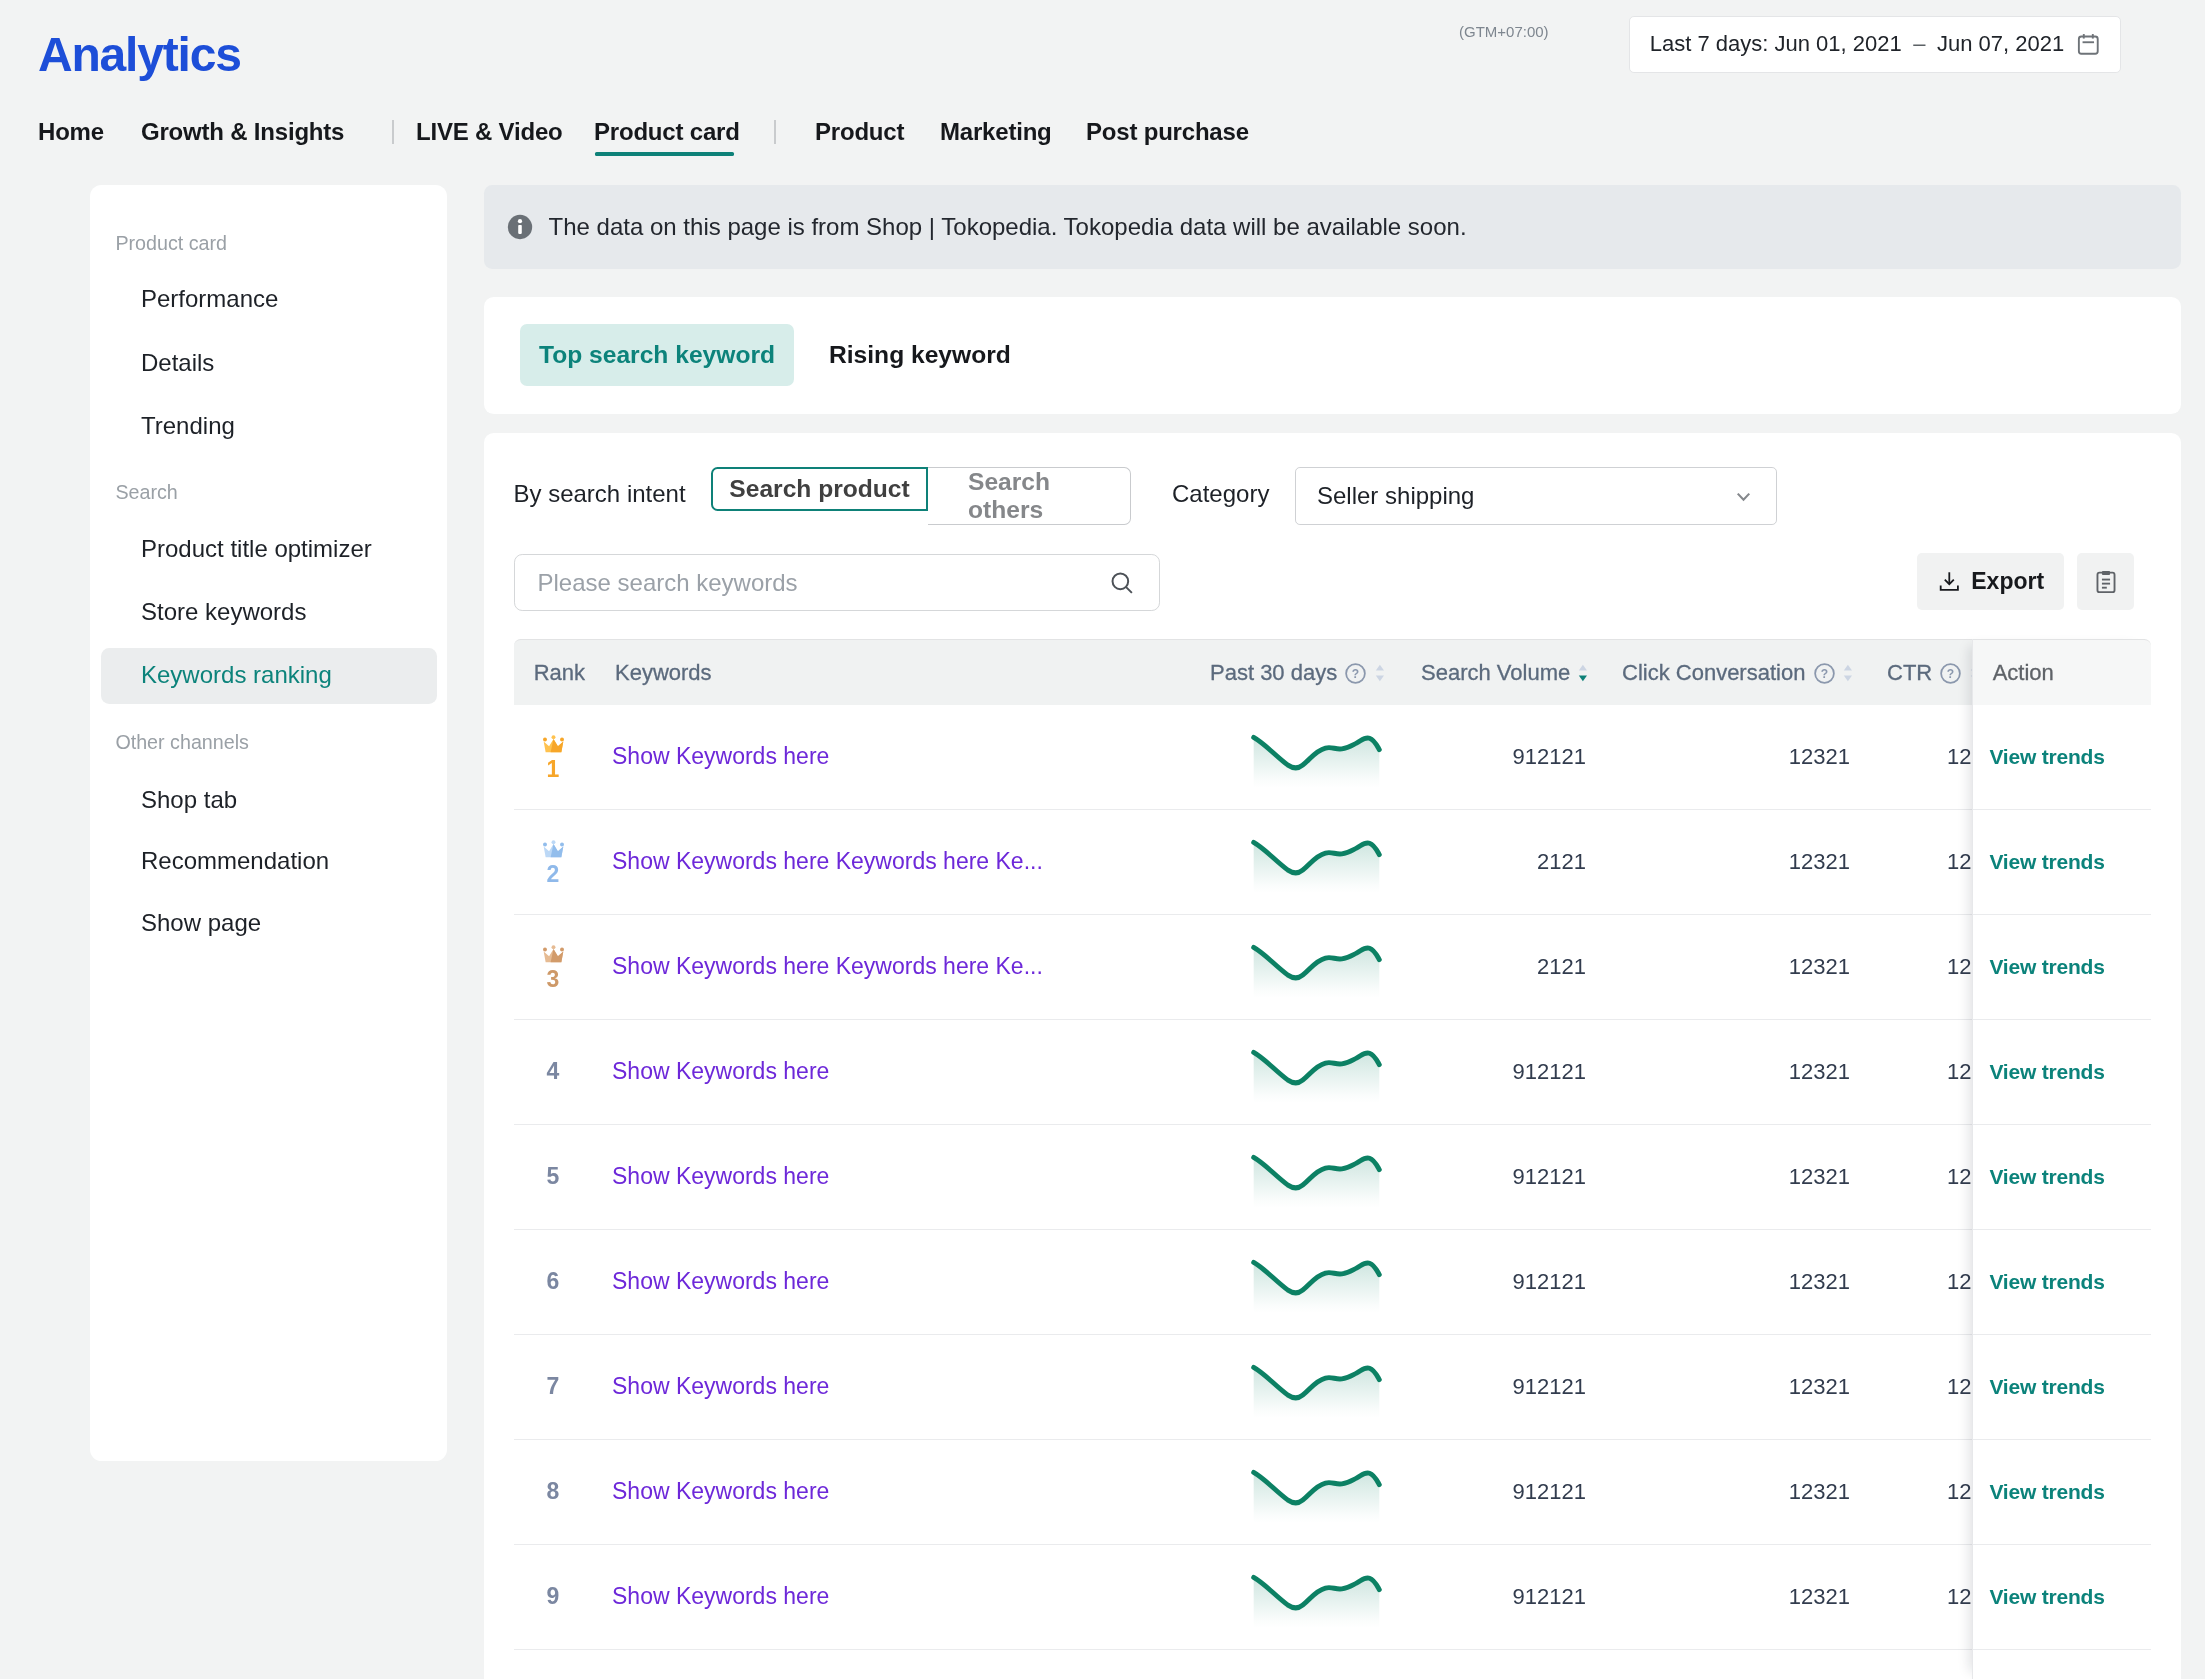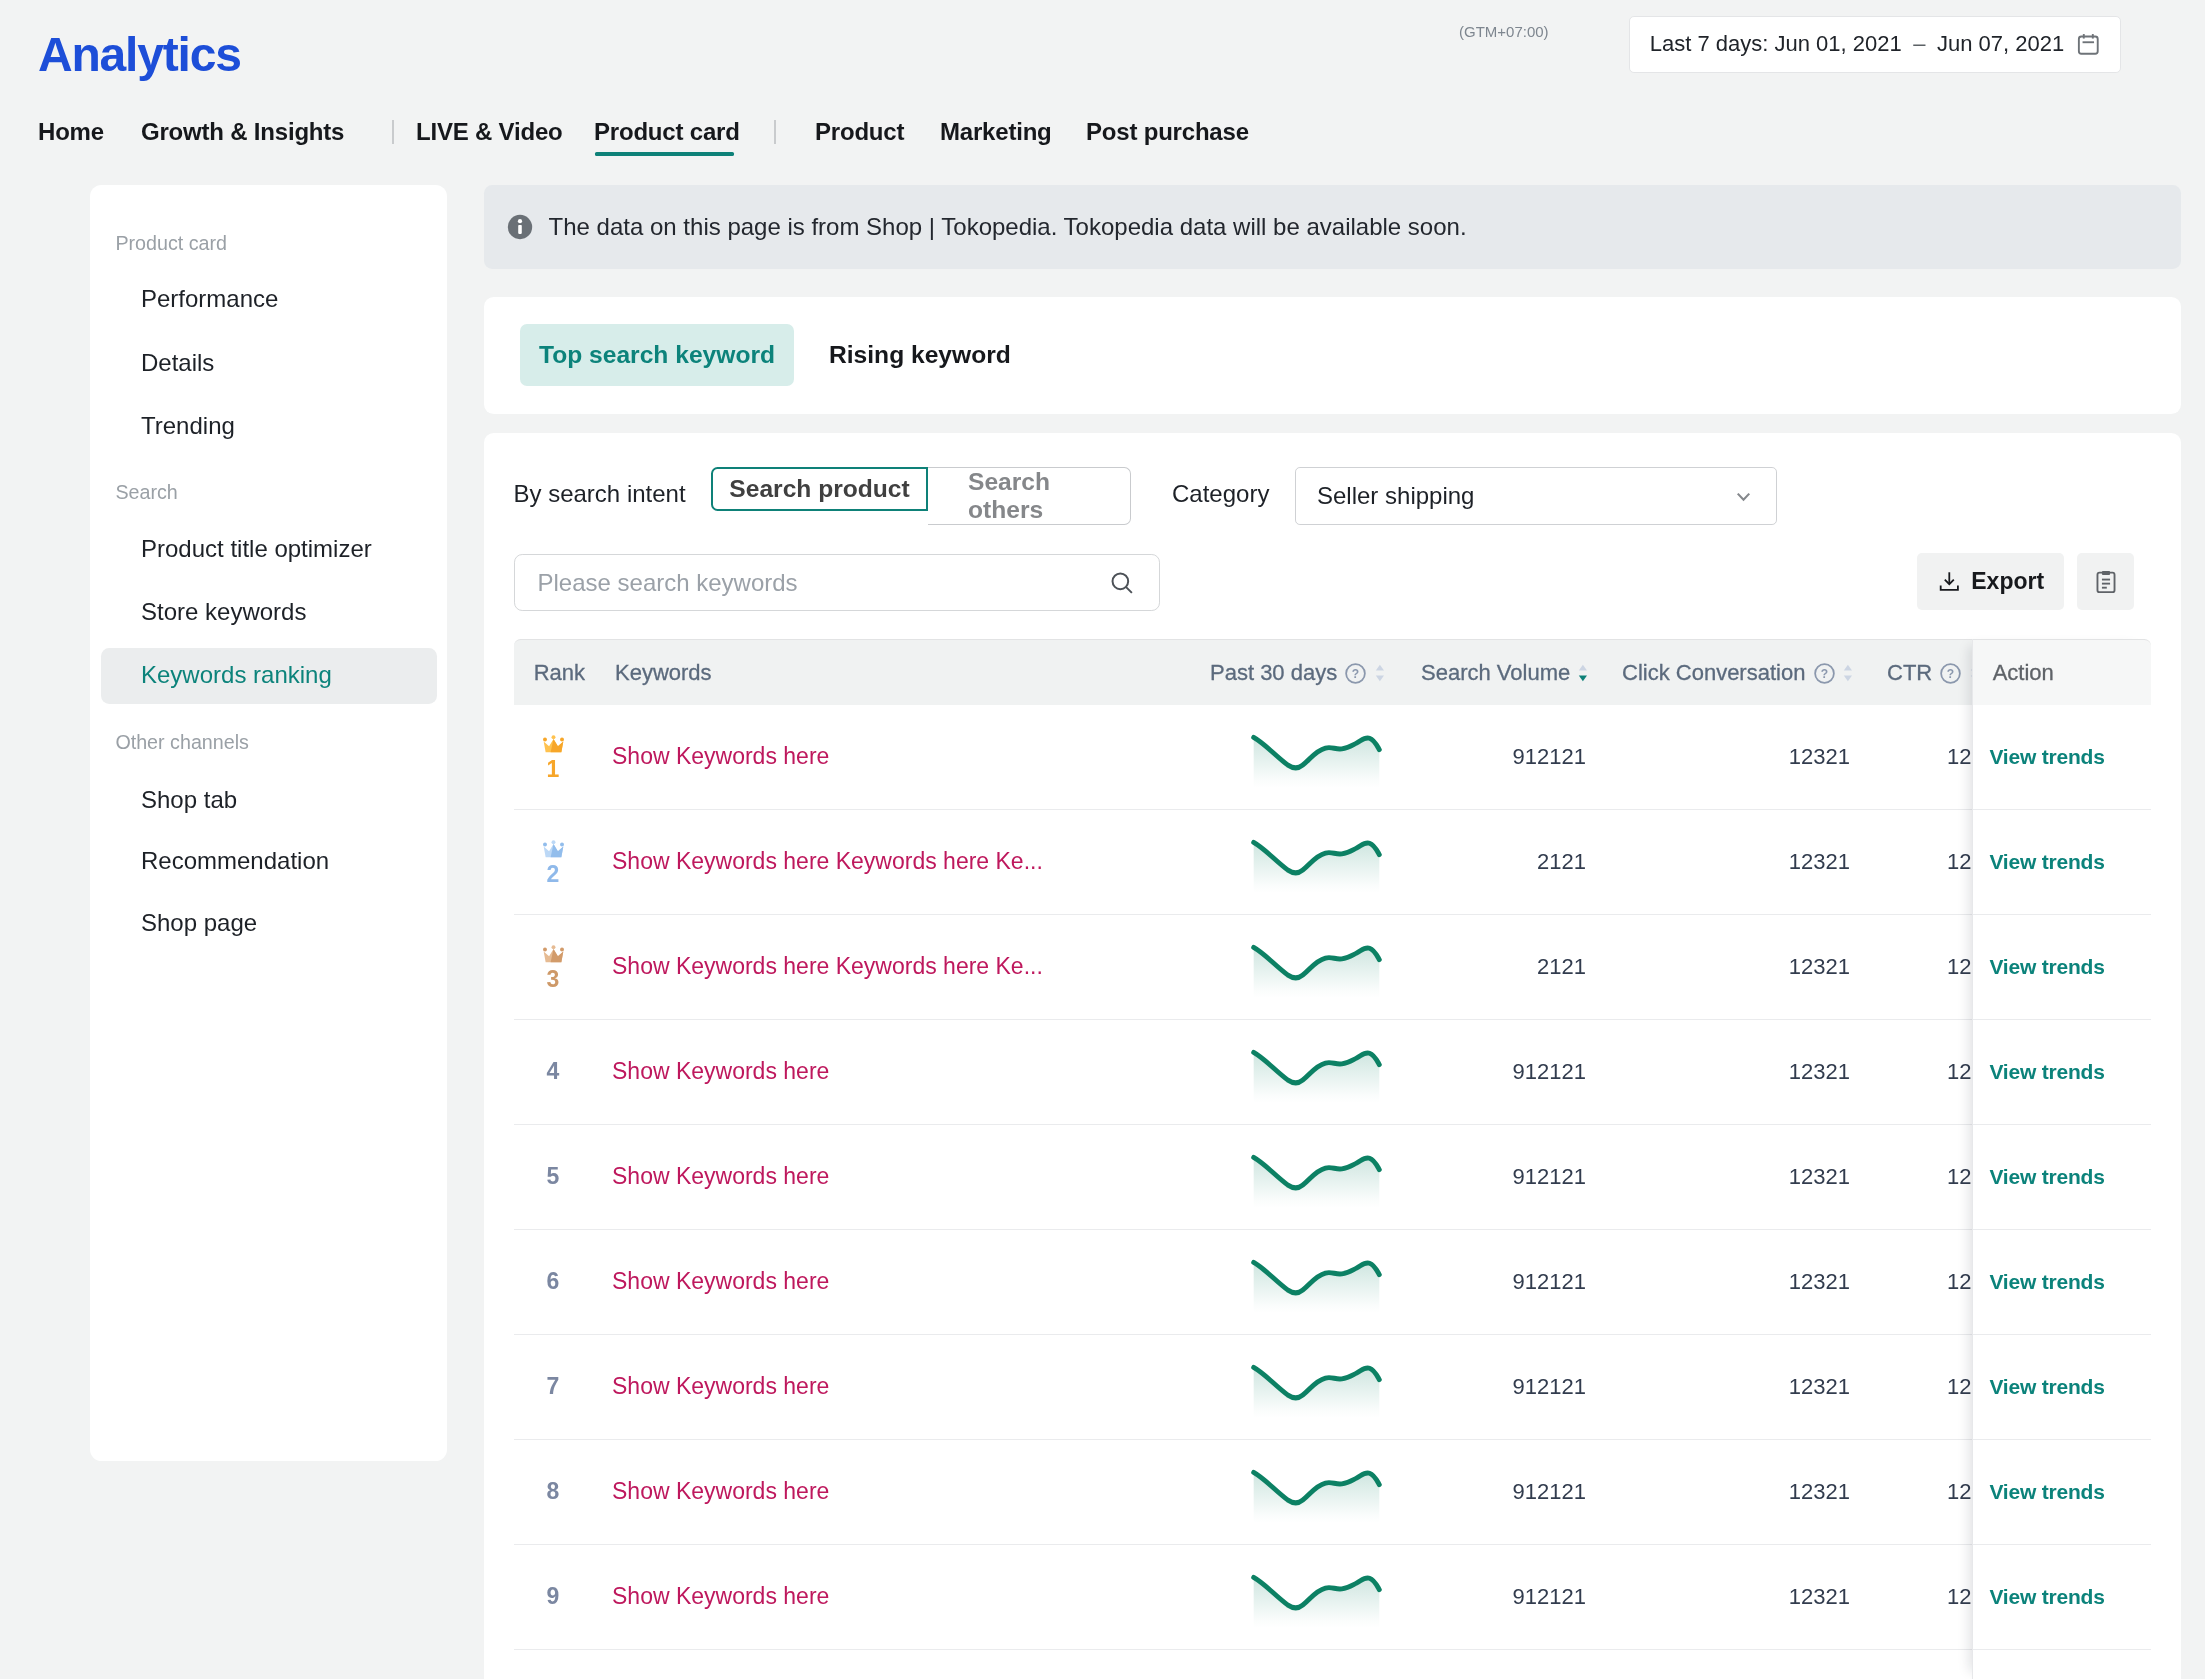--- a/index.html
+++ b/index.html
@@ -45,21 +45,21 @@
 .thead { position:relative; height:66px; background:#f0f2f2; -webkit-text-stroke:0.3px #5b6a7d; border-radius:6.6px 6.6px 0 0; border-top:0.8px solid #e2e3e4; font-size:22px; color:#5b6a7d; }
 .thead > div { position:absolute; top:0; height:66px; display:flex; align-items:center; }
 .thead .q { margin-left:8.2px; }
 .thead .carets { margin-left:8.2px; }
 .trow { position:relative; height:105px; background:#fff; border-bottom:1.6px solid #eaebed; }
 .trow > div { position:absolute; }
 .c-rank { left:0; top:0; width:78px; height:103px; display:flex; align-items:center; justify-content:center; }
 .rankblk { text-align:center; padding-top:4.9px; }
 .rknum { font-size:23px; font-weight:bold; margin-top:0px; }
 .rknum2 { font-size:23px; font-weight:bold; color:#7b87a1; }
-.c-kw { left:98px; top:0; height:103px; display:flex; align-items:center; font-size:23px; color:#be185d; }
+.c-kw { left:98px; top:0; height:103px; display:flex; align-items:center; font-size:23px; color:#6d28d9; }
 .c-spark { left:736px; top:20.5px; }
 .c-sv { left:901px; top:0; width:171px; height:103px; display:flex; align-items:center; justify-content:flex-end; font-size:22px; color:#323c4e; }
 .c-cc { left:1171px; top:0; width:165px; height:103px; display:flex; align-items:center; justify-content:flex-end; font-size:22px; color:#323c4e; }
 .c-ctr { left:1433px; top:0; height:103px; display:flex; align-items:center; font-size:22px; color:#323c4e; }
 
 .actioncol { position:absolute; left:1972px; top:639px; width:179px; height:1040px; background:#fff; border-left:1.6px solid #e7e8ea; box-shadow:-9.8px 0 11.5px -6.6px rgba(16,24,40,0.13); }
 .ahead { height:66px; background:#f6f7f7; -webkit-text-stroke:0.3px #5f6368; border-radius:0 6.6px 0 0; border-top:0.8px solid #e2e3e4; display:flex; align-items:center; padding-left:19.7px; font-size:22px; color:#5f6368; }
 .acell { height:105px; border-bottom:1.6px solid #eaebed; display:flex; align-items:center; padding-left:16.4px; background:#fff; }
 .vt { font-size:21px; letter-spacing:-0.2px; font-weight:bold; color:#0c837b; }
 </style>
@@ -98,21 +98,21 @@
   <div class="sitem" style="top:166px">Details</div>
   <div class="sitem" style="top:229px">Trending</div>
   <div class="slabel" style="top:296px">Search</div>
   <div class="sitem" style="top:352px">Product title optimizer</div>
   <div class="sitem" style="top:415px">Store keywords</div>
   <div class="pill"></div>
   <div class="sitem" style="top:478px; color:#0c837b">Keywords ranking</div>
   <div class="slabel" style="top:546px">Other channels</div>
   <div class="sitem" style="top:603px">Shop tab</div>
   <div class="sitem" style="top:664px">Recommendation</div>
-  <div class="sitem" style="top:726px">Shop page</div>
+  <div class="sitem" style="top:726px">Show page</div>
 </div>
 
 <div class="banner">
   <svg width="26" height="26" viewBox="0 0 32 32">
       <circle cx="16" cy="16" r="15" fill="#6a7076"></circle>
       <rect x="13.8" y="13.5" width="4.4" height="11" rx="1" fill="#fff"></rect>
       <circle cx="16" cy="8.8" r="2.6" fill="#fff"></circle>
     </svg>
   <span class="txt">The data on this page is from Shop | Tokopedia. Tokopedia data will be available soon.</span>
 </div>

